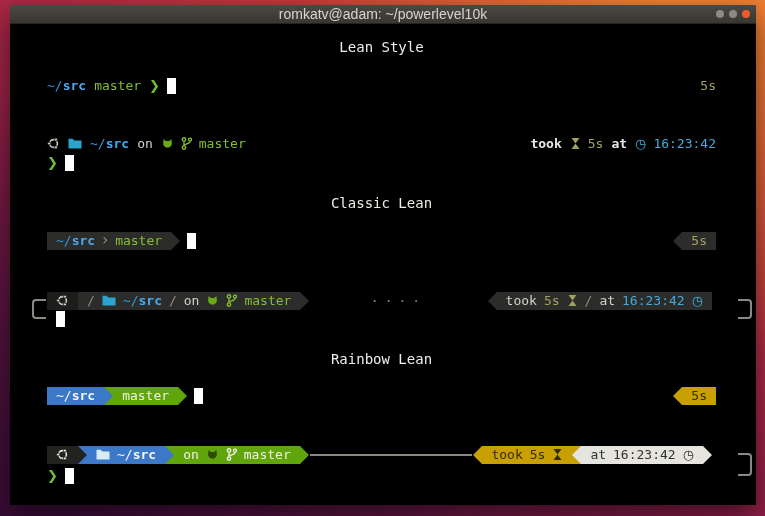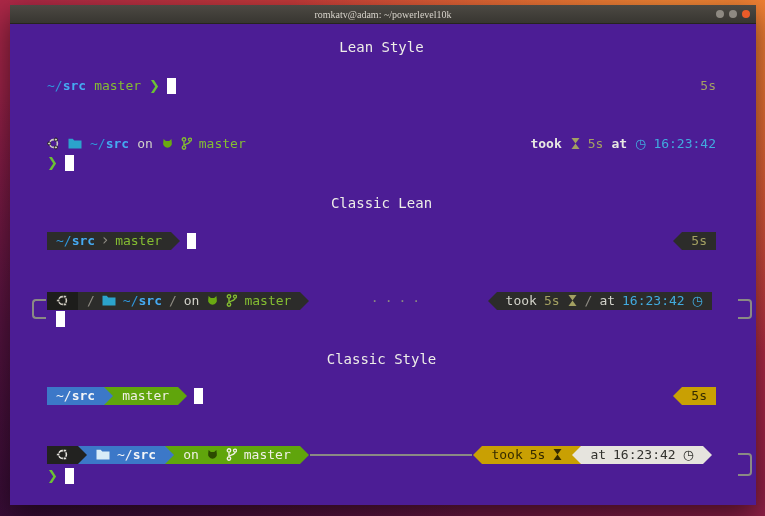--- a/index.html
+++ b/index.html
@@ -6,25 +6,25 @@
     font-family:"DejaVu Sans Mono",monospace;}
   .desktop{position:relative;width:765px;height:516px;
     background:
       radial-gradient(circle at 90% -8%, rgba(245,140,55,.95), rgba(245,140,55,0) 45%),
       radial-gradient(circle at 0% 110%, rgba(40,8,52,.55), rgba(40,8,52,0) 50%),
       linear-gradient(206deg,#e35f2a 0%,#cc3f38 22%,#ad2847 42%,#8c1e47 60%,#661743 78%,#471139 100%);}
   .window{position:absolute;left:10px;top:5px;width:746px;height:500px;
     background:#161614;box-shadow:0 10px 28px rgba(0,0,0,.55);}
   .titlebar{height:18px;background:linear-gradient(#4c4943,#383631);
     border-bottom:1px solid #26241f;display:flex;align-items:center;justify-content:center;position:relative;}
-  .titlebar .title{font-family:Liberation Serif, serif;font-size:10px;color:#d8d4cc;}
+  .titlebar .title{font-family:Liberation Sans, sans-serif;font-size:14px;color:#d8d4cc;}
   .controls{position:absolute;right:6px;top:5px;display:flex;gap:5px;}
   .ctl{width:8px;height:8px;border-radius:50%;background:#8e8a82;display:inline-block;}
   .ctl.close{background:#ec5b29;}
-  .terminal{position:absolute;left:0;top:19px;right:0;bottom:0;background:#4c1d95;
+  .terminal{position:absolute;left:0;top:19px;right:0;bottom:0;background:#000000;
     font-size:13px;color:#d8d8d0;}
   .row{position:absolute;left:0;width:100%;height:19px;line-height:19px;display:flex;
     align-items:center;box-sizing:border-box;padding:0 40px 0 37px;}
   .row.center{justify-content:center;}
   .row.split{justify-content:space-between;}
   .grp{display:inline-flex;align-items:center;}
   .h{font-size:14px;color:#eeeee8;}
   .b{font-weight:bold;}
   .blue{color:#2f96db;} .blueb{color:#45aaf2;font-weight:bold;}
   .grn{color:#84bd32;} .chev{color:#6cc234;font-weight:bold;}
@@ -216,21 +216,21 @@
       </div>
 
       <div class="row" style="top:285px">
         <span class="cursor" style="margin-left:9px"></span>
       </div>
 
       <div class="bracket bl" style="top:275px;height:20px"></div>
       <div class="bracket br" style="top:275px;height:20px"></div>
 
       <div class="row center" style="top:326px">
-        <span class="h">Classic Style</span>
+        <span class="h">Rainbow Lean</span>
       </div>
 
       <div class="row split" style="top:362px">
         <span class="grp">
           <span class="seg sg-blue">
             <span><span>~/</span><span class="b">src</span></span>
           </span>
           <span class="tw" style="background:#60a50c">
               <span class="tri-r" style="border-left-color:#3c78c8"></span>
             </span>

